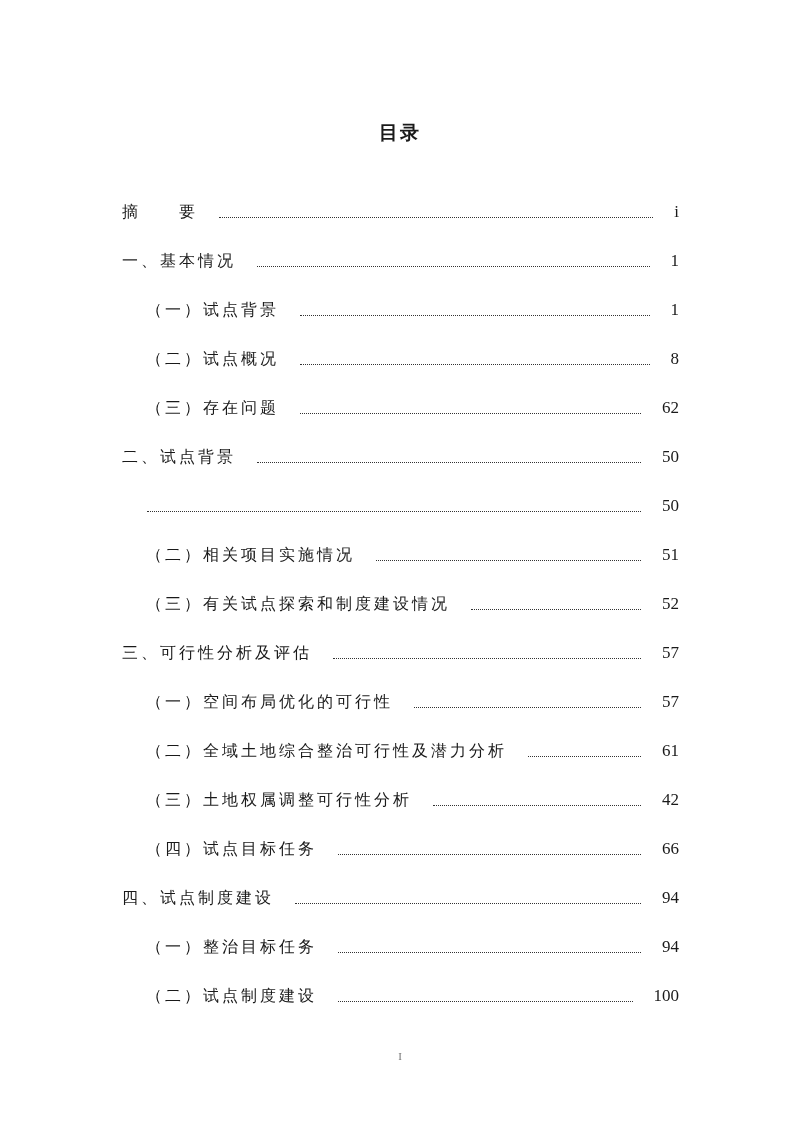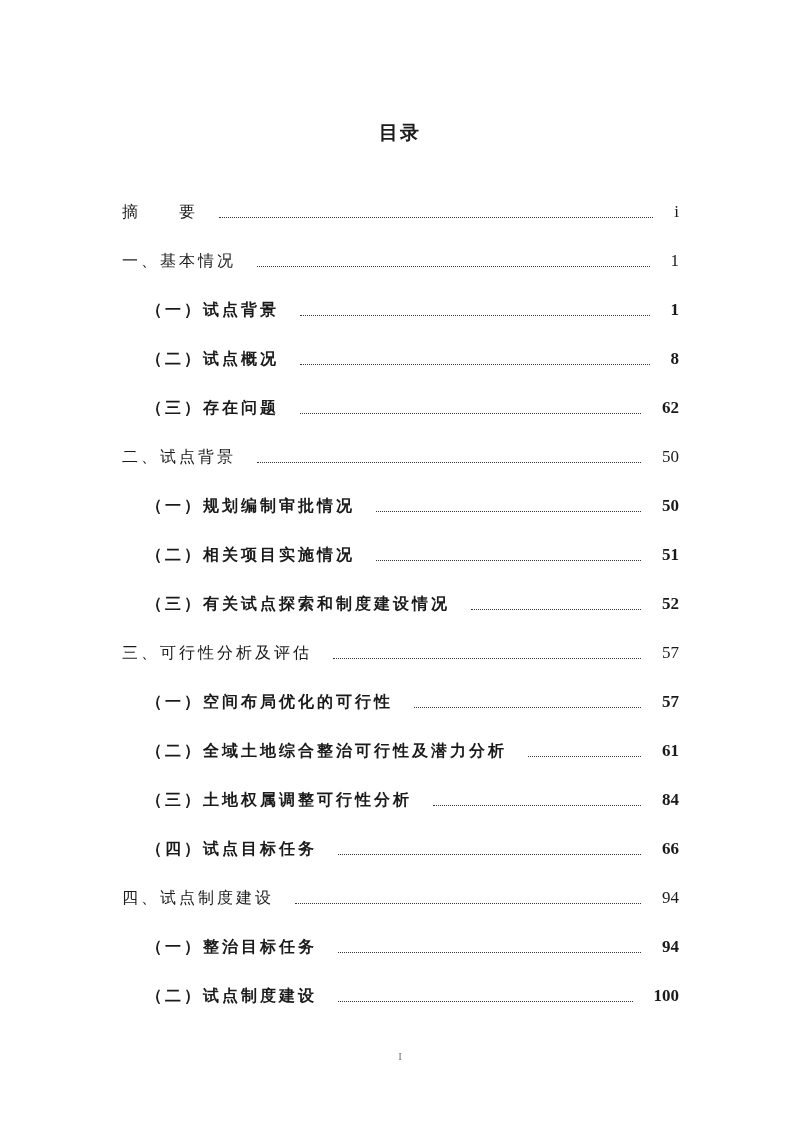--- a/index.html
+++ b/index.html
@@ -38,21 +38,20 @@
       height: 24px;
       display: flex;
       align-items: flex-start;
       font-size: 16px;
       line-height: 24px;
       gap: 20px;
     }
     .toc-entry.level-2 {
       left: 24px;
       width: 533px;
-      font-weight: bold;
     }
     .toc-label {
       white-space: nowrap;
       letter-spacing: 3px;
       flex: 0 0 auto;
     }
     .toc-leader {
       flex: 1 1 auto;
       overflow: hidden;
       white-space: nowrap;
@@ -116,21 +115,20 @@
       <span class="toc-label">（三）存在问题</span>
       <span class="toc-leader"></span>
       <span class="toc-page">62</span>
     </div>
     <div class="toc-entry" style="top:245px">
       <span class="toc-label">二、试点背景</span>
       <span class="toc-leader"></span>
       <span class="toc-page">50</span>
     </div>
     <div class="toc-entry level-2" style="top:294px">
-      <span class="toc-label">（一）规划编制审批情况</span>
       <span class="toc-leader"></span>
       <span class="toc-page">50</span>
     </div>
     <div class="toc-entry level-2" style="top:343px">
       <span class="toc-label">（二）相关项目实施情况</span>
       <span class="toc-leader"></span>
       <span class="toc-page">51</span>
     </div>
     <div class="toc-entry level-2" style="top:392px">
       <span class="toc-label">（三）有关试点探索和制度建设情况</span>
@@ -148,21 +146,21 @@
       <span class="toc-page">57</span>
     </div>
     <div class="toc-entry level-2" style="top:539px">
       <span class="toc-label">（二）全域土地综合整治可行性及潜力分析</span>
       <span class="toc-leader"></span>
       <span class="toc-page">61</span>
     </div>
     <div class="toc-entry level-2" style="top:588px">
       <span class="toc-label">（三）土地权属调整可行性分析</span>
       <span class="toc-leader"></span>
-      <span class="toc-page">84</span>
+      <span class="toc-page">42</span>
     </div>
     <div class="toc-entry level-2" style="top:637px">
       <span class="toc-label">（四）试点目标任务</span>
       <span class="toc-leader"></span>
       <span class="toc-page">66</span>
     </div>
     <div class="toc-entry" style="top:686px">
       <span class="toc-label">四、试点制度建设</span>
       <span class="toc-leader"></span>
       <span class="toc-page">94</span>

